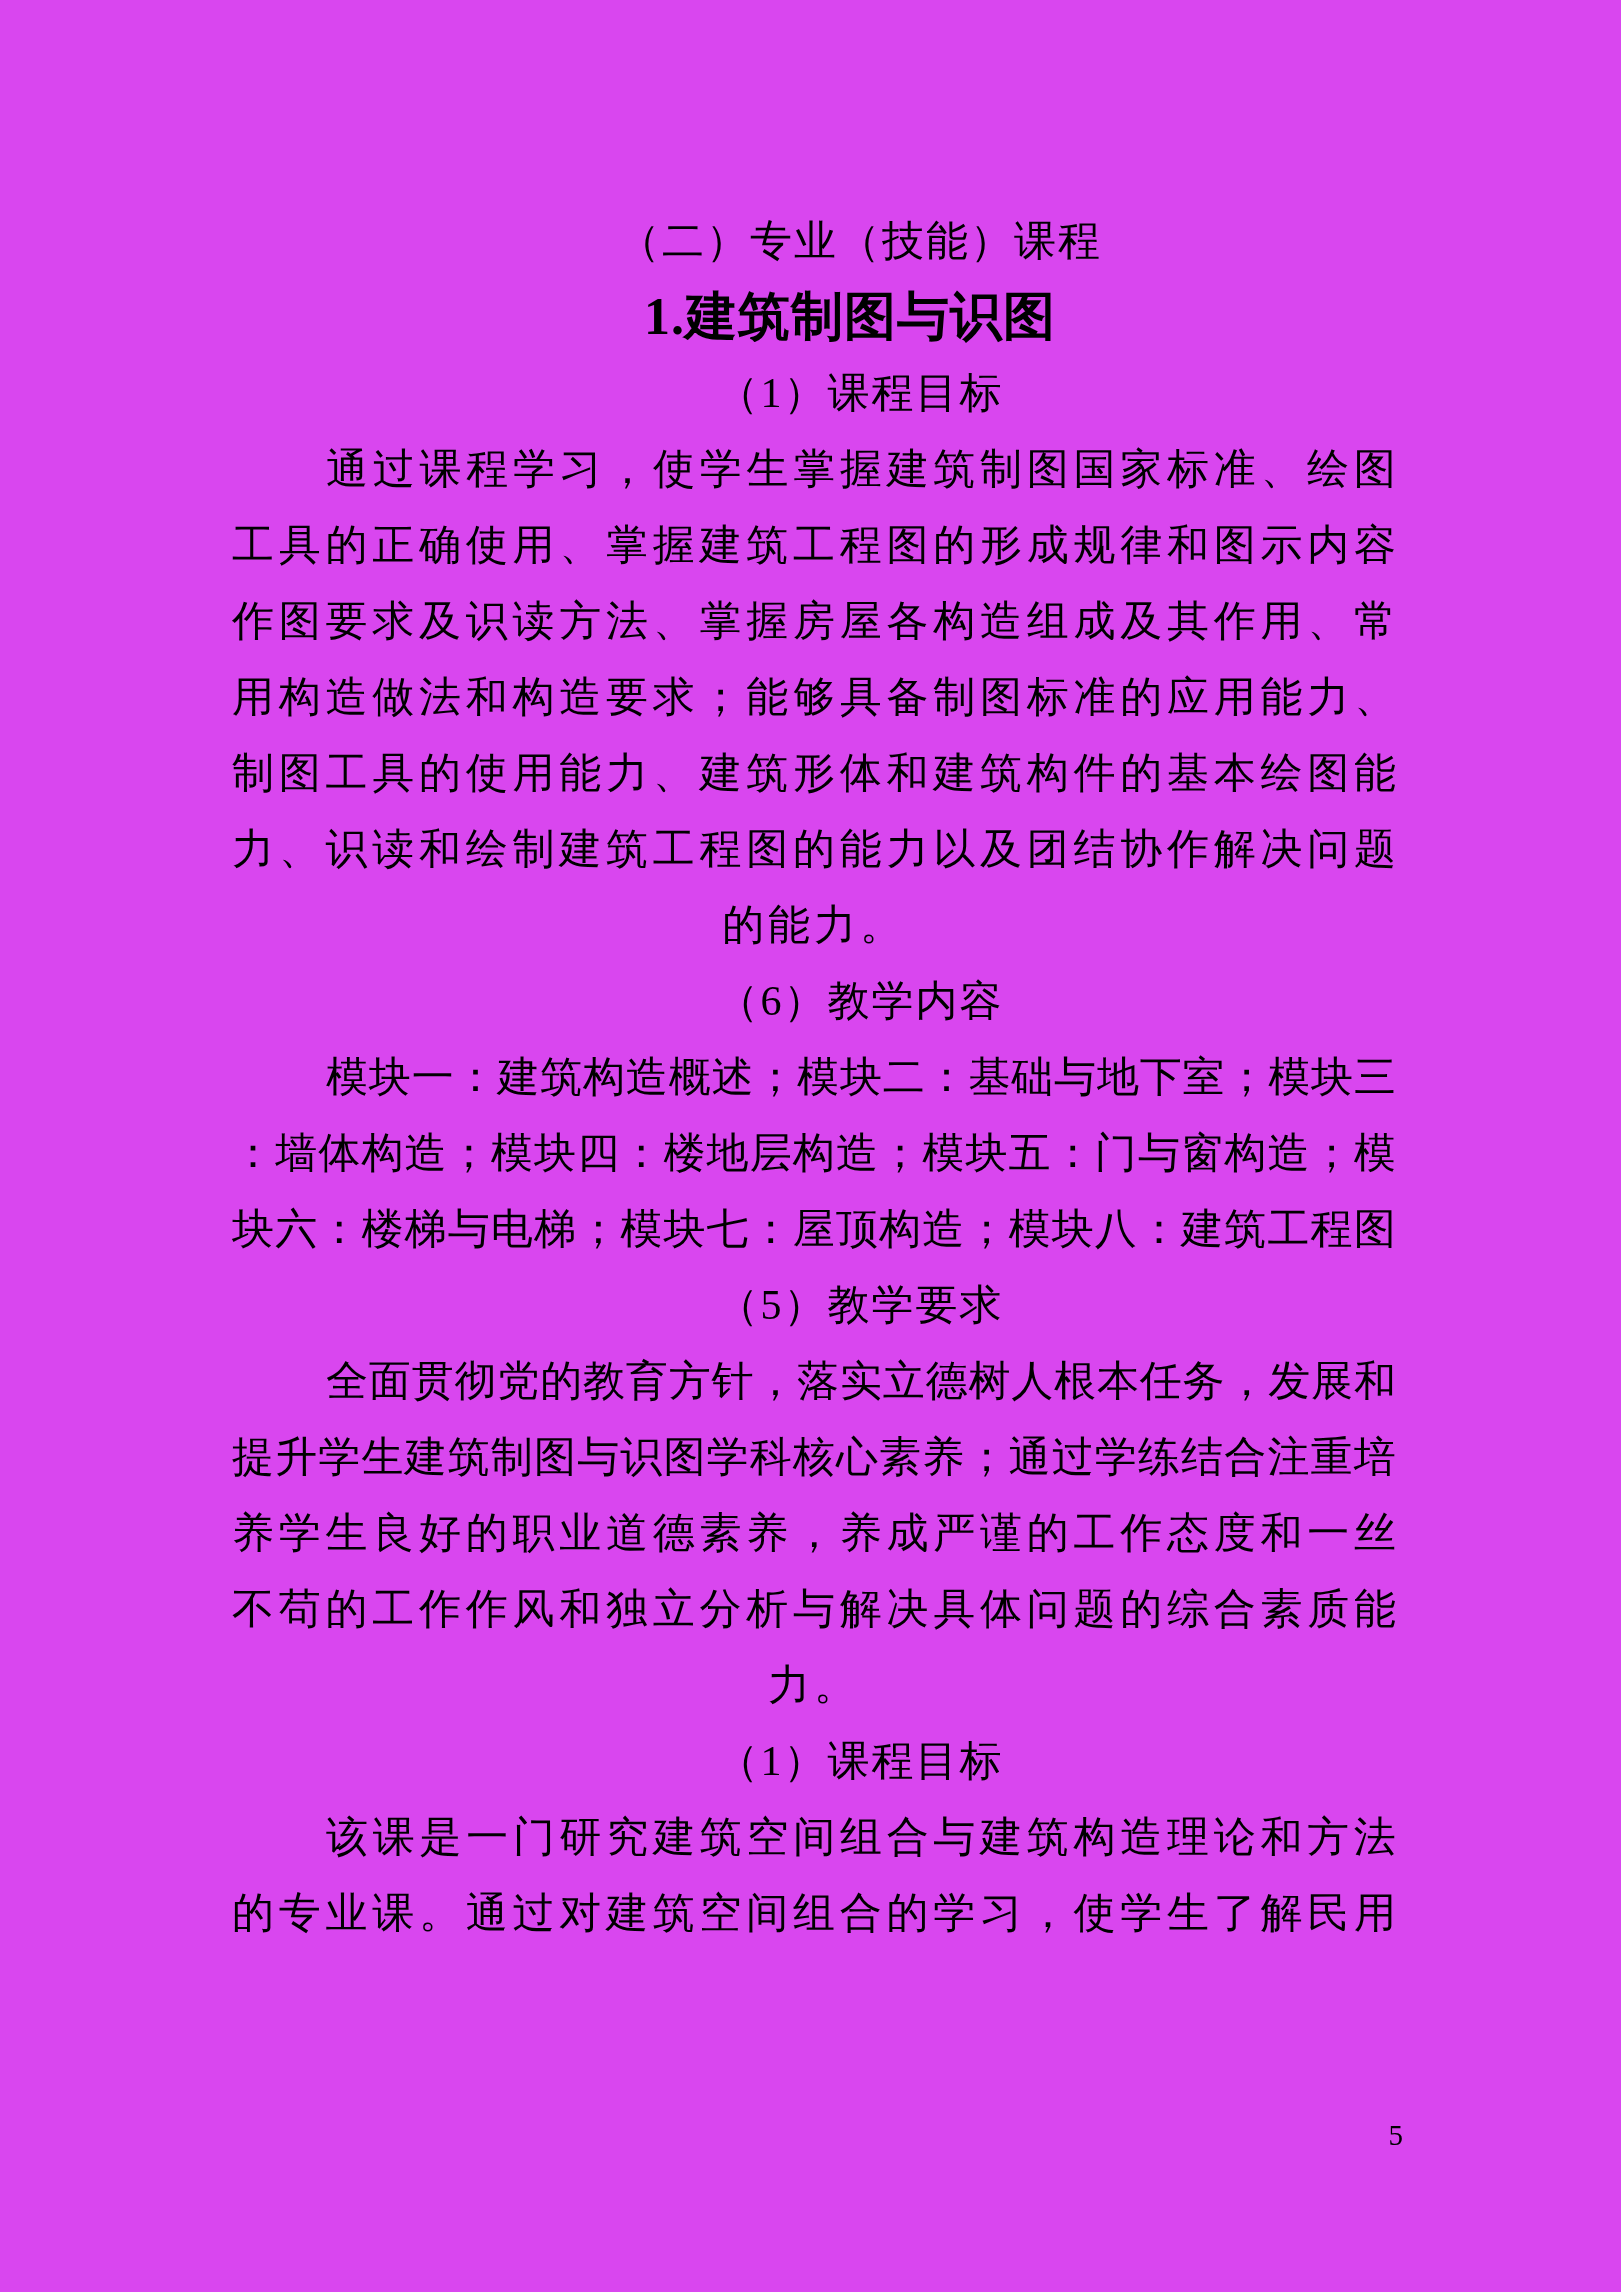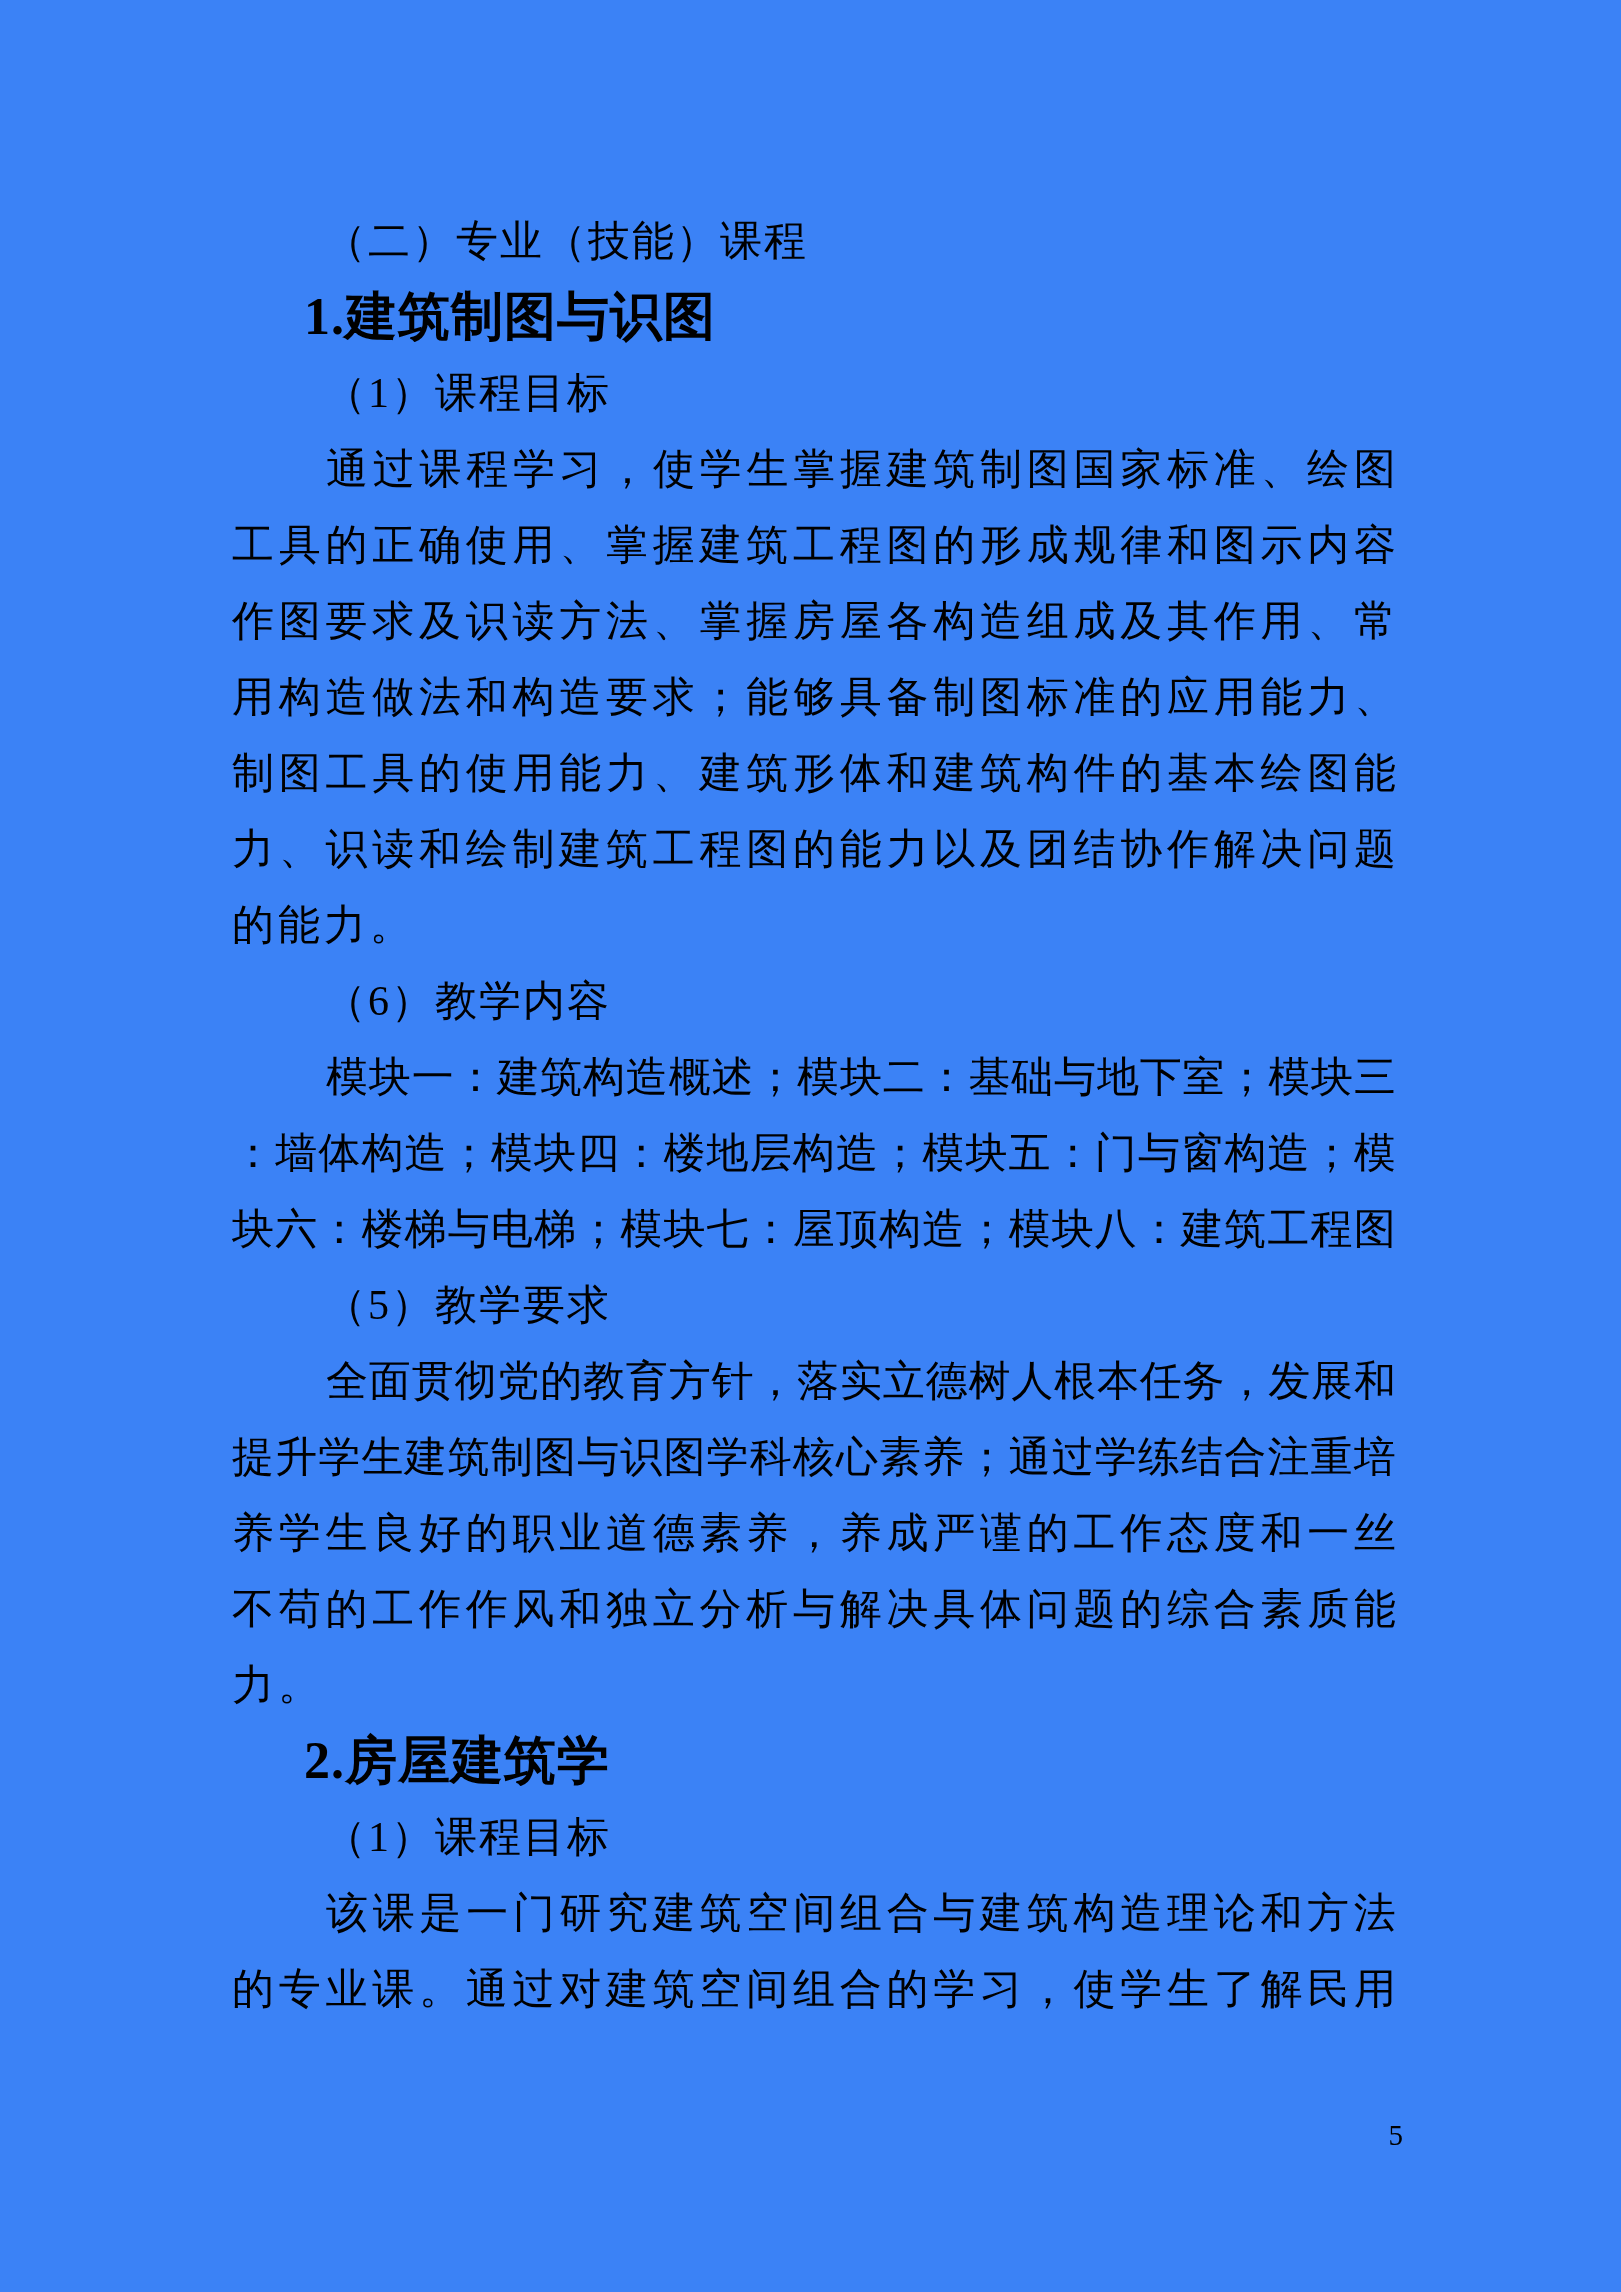--- a/index.html
+++ b/index.html
@@ -8,21 +8,22 @@
     height: 2293px;
     background: #ffffff;
     position: relative;
     overflow: hidden;
     font-family: "Liberation Serif", serif;
     color: #000000;
   }
   .page {
     position: absolute;
     inset: 0;
-    background: #3b82f6;
+    background: #d946ef;
+    text-align: center;
   }
   .content {
     position: absolute;
     left: 232px;
     top: 203px;
     width: 1164px;
   }
   .line {
     height: 76px;
     font-size: 42px;
@@ -419,21 +420,20 @@
         <span>问</span>
         <span>题</span>
         <span>的</span>
         <span>综</span>
         <span>合</span>
         <span>素</span>
         <span>质</span>
         <span>能</span>
       </div>
     <div class="line plain">力。</div>
-    <div class="line hb">2.房屋建筑学</div>
     <div class="line h3">（1）课程目标</div>
     <div class="line j ind">
         <span>该</span>
         <span>课</span>
         <span>是</span>
         <span>一</span>
         <span>门</span>
         <span>研</span>
         <span>究</span>
         <span>建</span>

